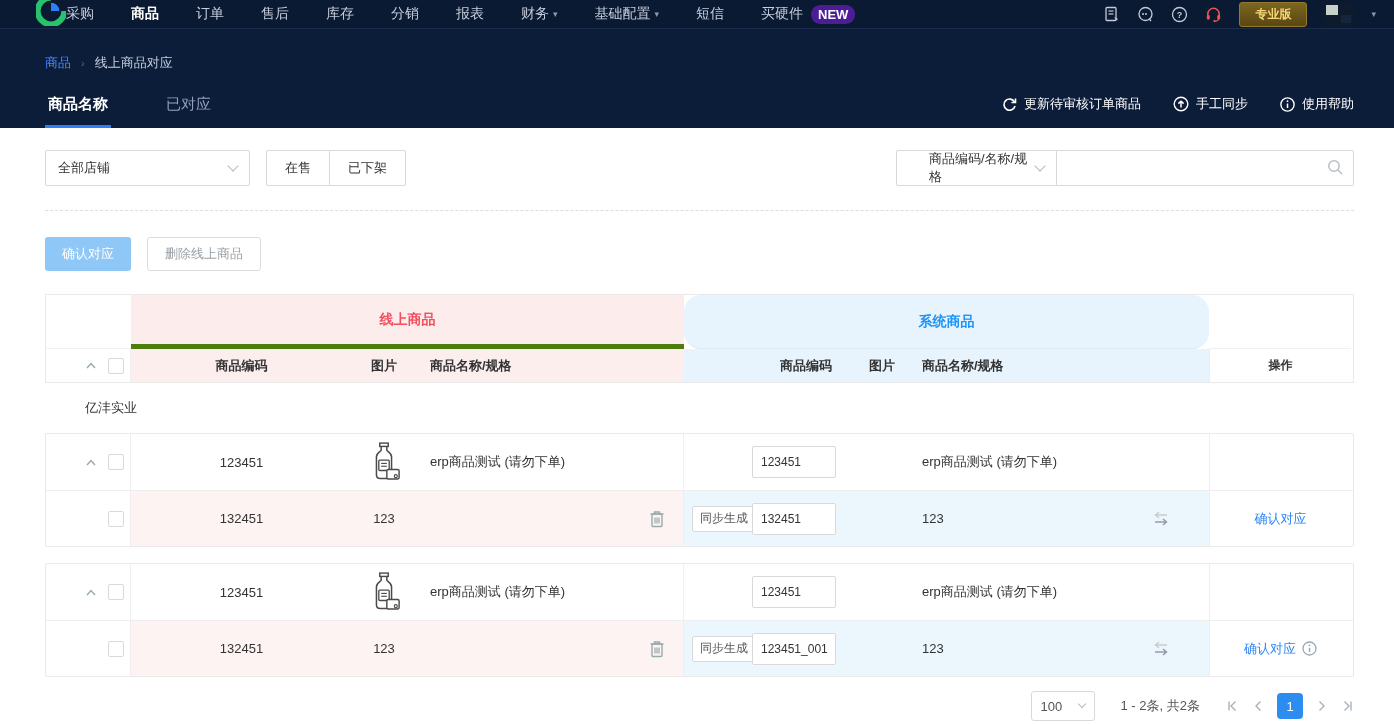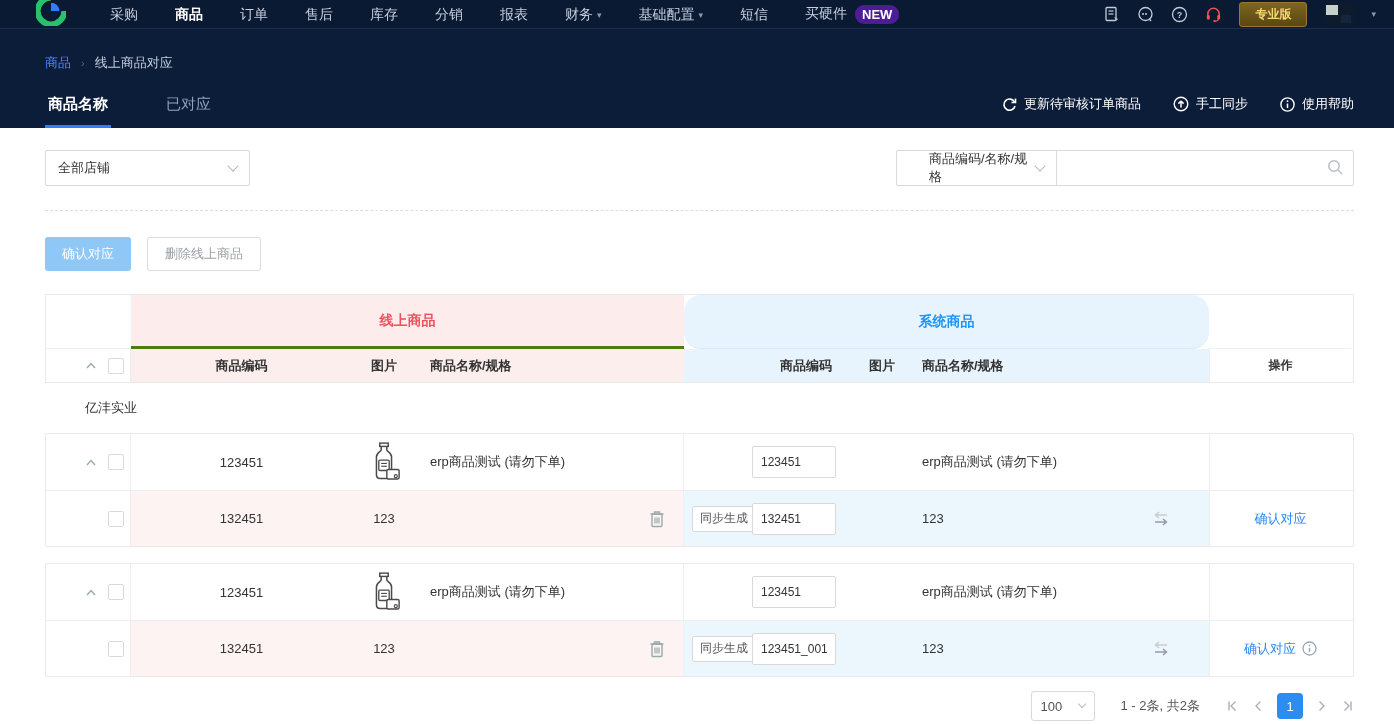--- a/index.html
+++ b/index.html
@@ -3,21 +3,21 @@
 <meta charset="utf-8">
 <style>
   * { box-sizing: border-box; margin: 0; padding: 0; }
   html,body { width:1394px; height:724px; overflow:hidden; background:#fff;
     font-family:"Liberation Sans","DejaVu Sans",sans-serif; }
 
   
   .topnav { height:28px; background:#0a1a33; display:flex; align-items:center;
     padding-left:36px; padding-right:18px; position:relative; }
   .logo { width:30px; height:30px; margin-top:-6px; flex:0 0 auto; }
-  .nav-items { display:flex; gap:37px; margin-left:44px; align-items:flex-end; }
+  .nav-items { display:flex; gap:37px; align-items:center; }
   .nav-item { font-size:14px; color:#c6cedd; white-space:nowrap; cursor:pointer; display:flex; align-items:center; gap:4px;}
   .nav-item.active { color:#fff; font-weight:bold; } 
   .caret-dn { font-size:9px; color:#8c98ad; }
   .badge-new { background:#4c1d95; color:#fff; font-size:13px; font-weight:bold;
     border-radius:9px; padding:2px 7px; margin-left:4px; }
   .nav-right { margin-left:auto; display:flex; align-items:center; gap:17px; }
   .nav-ico { width:17px; height:17px; display:flex; align-items:center; justify-content:center; cursor:pointer; }
   .pro-btn { background:linear-gradient(180deg,#7d6622,#594712); border:1px solid #96792c;
     color:#f6d876; font-size:12px; font-weight:bold; padding:3px 15px; border-radius:3px; cursor:pointer; }
   .avatar { width:30px; height:22px; background:#0e1b2d; position:relative; overflow:hidden; border-radius:2px;}
@@ -67,21 +67,21 @@
     border-radius:3px; font-size:13px; cursor:pointer; }
 
   
   .tablewrap { margin-top:23px; width:1309px; }
   .trow { display:grid; grid-template-columns:85px 205px 80px 268px 68px 92px 60px 305px 142px;
     align-items:center; }
   .thead { border:1px solid #e9e9e9; }
   .h1 { height:54px; }
   .h1 .sec { height:100%; display:flex; align-items:center; justify-content:center;
     font-size:14px; font-weight:bold; }
-  .sec-online { grid-column:2/5; background:#fdecec; color:#f24f5e; border-bottom:3px solid #4d7c0f;font-family:Liberation Mono, monospace;}
+  .sec-online { grid-column:2/5; background:#fdecec; color:#f24f5e; border-bottom:5px solid #4d7c0f;font-family:Liberation Mono, monospace;}
   .sec-system { grid-column:5/9; background:#e8f4fd; color:#1f94f4; border-bottom:1px solid #d9e9f5;border-radius:17px;}
   .h1 .c-exp, .h1 .c-op { height:100%; border-bottom:1px solid #f0f0f0; }
   .h2 { height:33px; font-size:12px; font-weight:bold; color:#333; }
   .h2 .cell { height:100%; display:flex; align-items:center; }
   .bg-pink { background:#fdeeee; }
   .bg-blue { background:#e8f4fd; }
   .bg-pink-row { background:#fdf3f3; }
   .bg-blue-row { background:#ecf7fd; }
   .c-exp { display:flex; align-items:center; gap:12px; padding-left:40px; height:100%;
     border-right:1px solid #eee; }
@@ -224,20 +224,24 @@
   </div>
 </div>
 
 <div class="main">
 
   <div class="filter-row">
     <div class="sel sel-shop">
       <span>全部店铺</span>
       <span class="chev"></span>
     </div>
+    <div class="seg-group">
+      <span class="seg">在售</span>
+      <span class="seg">已下架</span>
+    </div>
     <div class="search-wrap">
       <div class="sel sel-type">
         <span>商品编码/名称/规格</span>
         <span class="chev"></span>
       </div>
       <div class="search-box">
         <input class="search-input" value="" style="">
         <svg class="search-ico" width="17" height="17" viewBox="0 0 17 17">
             <circle cx="7" cy="7" r="5.2" fill="none" stroke="#b9bec7" stroke-width="1.5"></circle>
             <line x1="11" y1="11" x2="15" y2="15" stroke="#b9bec7" stroke-width="1.5"></line>

